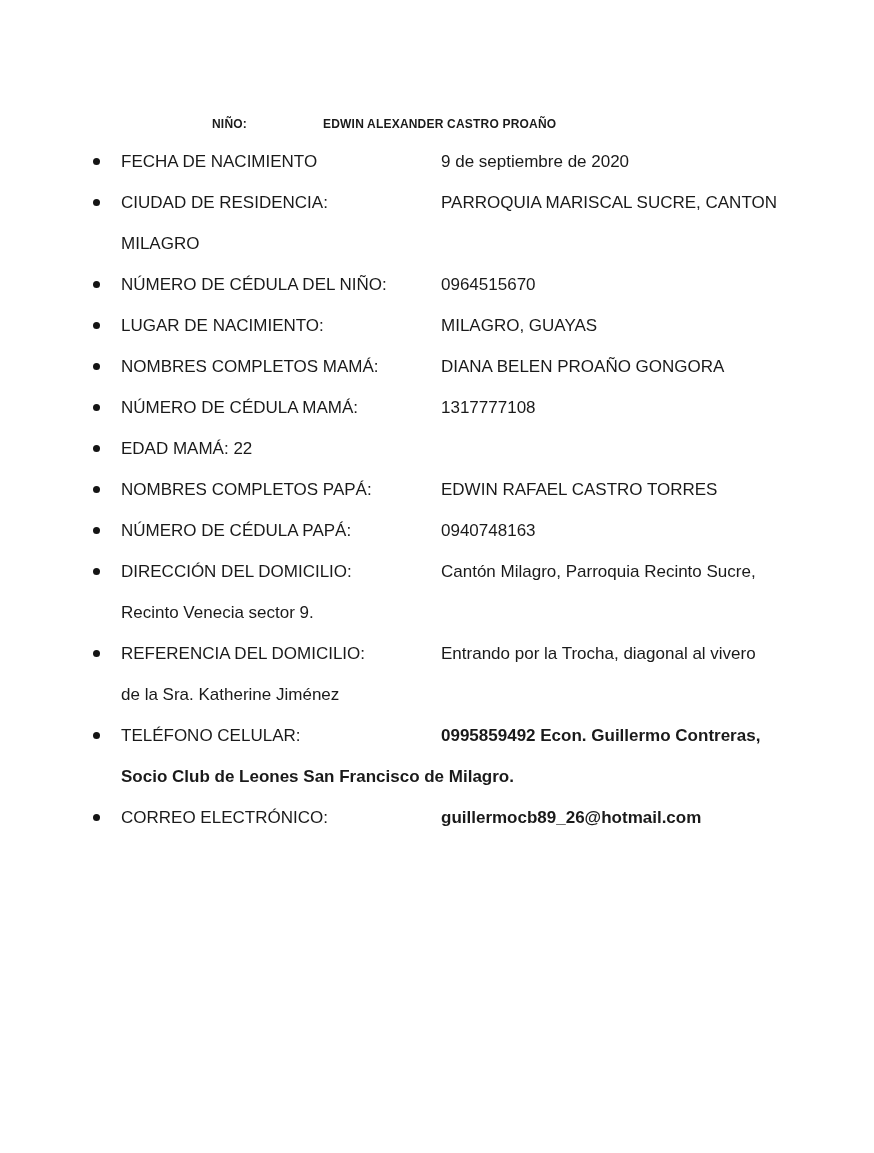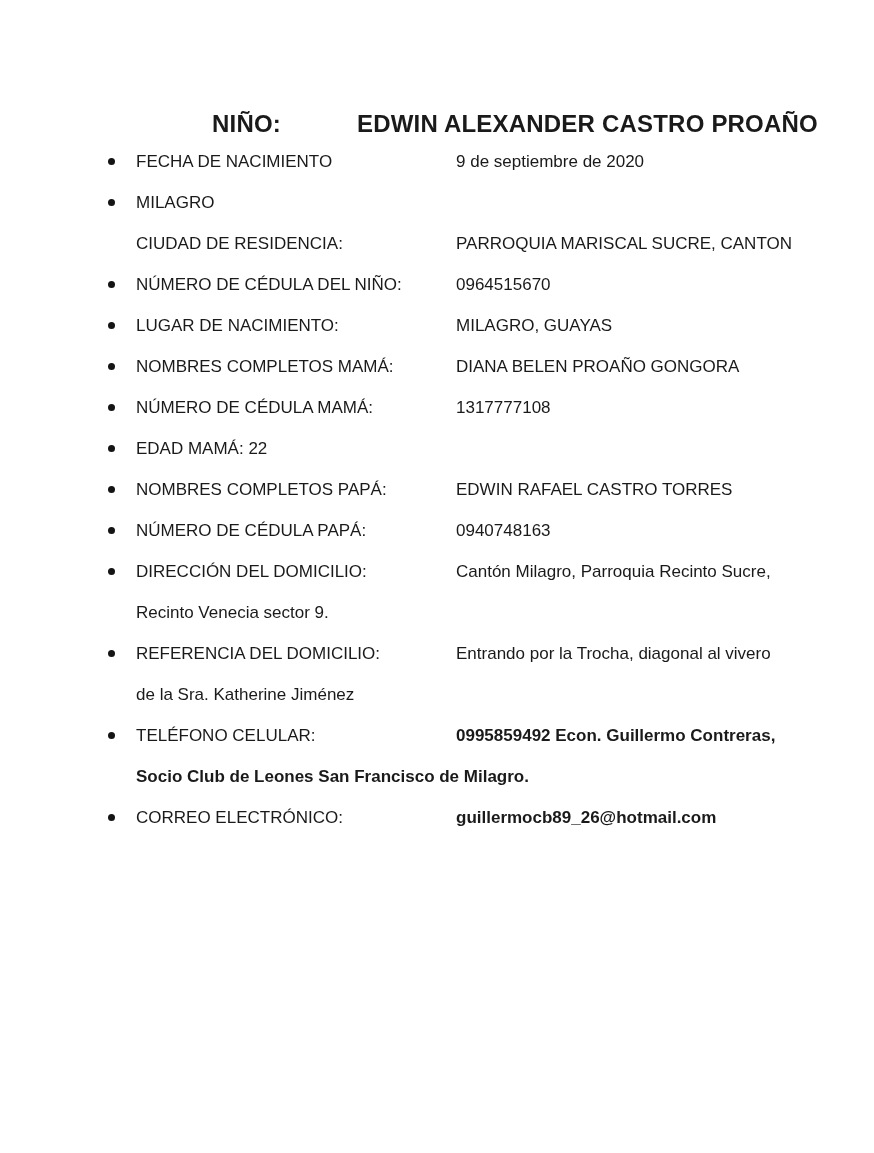--- a/index.html
+++ b/index.html
@@ -9,33 +9,33 @@
     height: 1153px;
     margin: 0 auto;
     background: #ffffff;
     font-family: "Liberation Sans", sans-serif;
     font-size: 17px;
     color: #1a1a1a;
     overflow: hidden;
   }
   .title {
     position: absolute;
-    top: 110px;
+    top: 117px;
     left: 212px;
     display: flex;
     gap: 76px;
-    font-size: 24px;
+    font-size: 12px;
     font-weight: 700;
     letter-spacing: 0.2px;
     white-space: nowrap;
   }
   .list {
     position: absolute;
     top: 141px;
-    left: 106px;
+    left: 91px;
     width: 760px;
   }
   .item { position: relative; }
   .line {
     padding-left: 30px;
     line-height: 41px;
     white-space: nowrap;
   }
   .bullet {
     position: absolute;
@@ -63,22 +63,22 @@
     <span>NIÑO:</span>
     <span>EDWIN ALEXANDER CASTRO PROAÑO</span>
   </div>
   <div class="list" id="list">
       <div class="item">
         <span class="bullet"></span>
         <div class="line first"><span class="label">FECHA DE NACIMIENTO</span><span class="value">9 de septiembre de 2020</span></div>
       </div>
       <div class="item">
         <span class="bullet"></span>
+        <div class="line first"><span class="label">CIUDAD DE RESIDENCIA:</span><span class="value">PARROQUIA MARISCAL SUCRE, CANTON</span></div>
         <div class="line cont"><span class="">MILAGRO</span></div>
-        <div class="line first"><span class="label">CIUDAD DE RESIDENCIA:</span><span class="value">PARROQUIA MARISCAL SUCRE, CANTON</span></div>
       </div>
       <div class="item">
         <span class="bullet"></span>
         <div class="line first"><span class="label">NÚMERO DE CÉDULA DEL NIÑO:</span><span class="value">0964515670</span></div>
       </div>
       <div class="item">
         <span class="bullet"></span>
         <div class="line first"><span class="label">LUGAR DE NACIMIENTO:</span><span class="value">MILAGRO, GUAYAS</span></div>
       </div>
       <div class="item">

